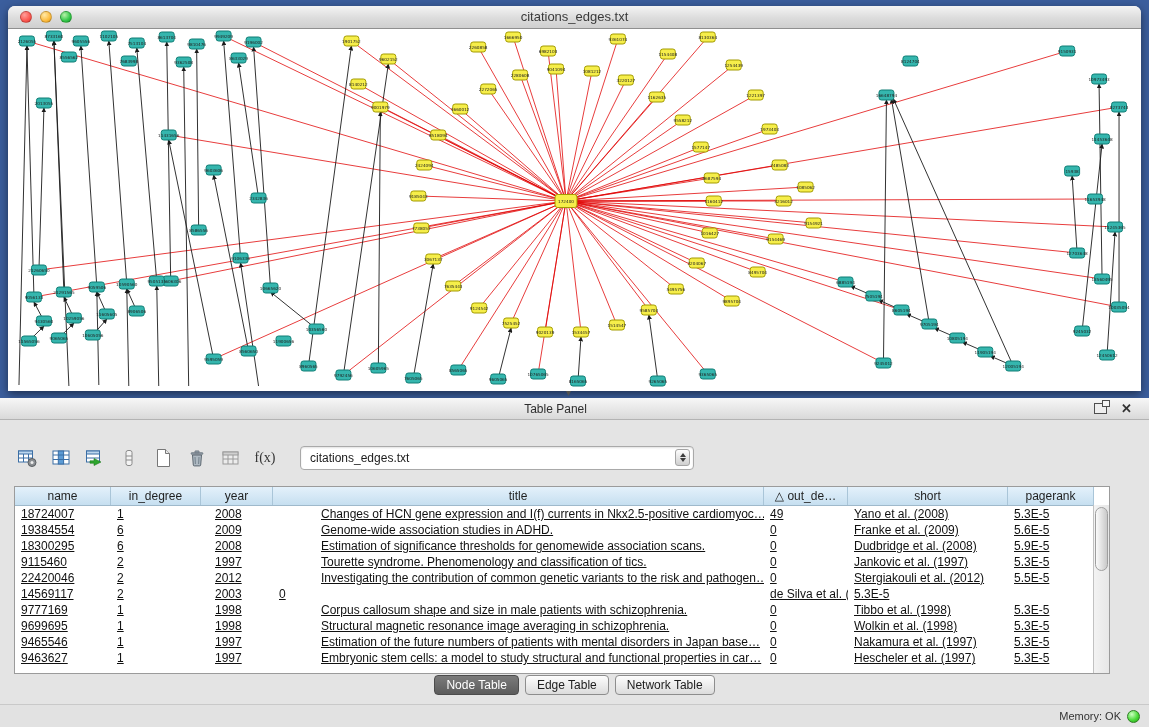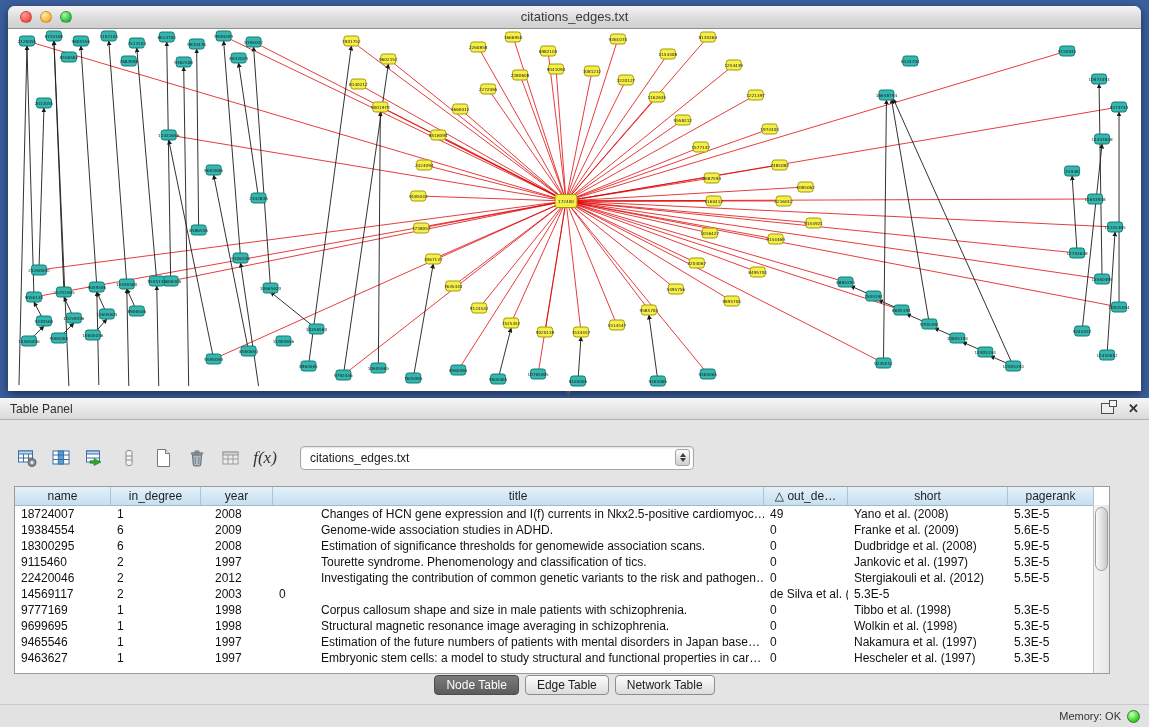--- a/index.html
+++ b/index.html
@@ -30,32 +30,32 @@
   #graph line.re{stroke:#e00000;stroke-width:.85;opacity:.9;}
   #graph line.be{stroke:#1b1b1b;stroke-width:.9;}
   #graph rect.ny{fill:#f6ee4a;stroke:#a39b00;stroke-width:1;}
   #graph rect.nt{fill:#35b6ae;stroke:#0e7d74;stroke-width:1;}
   #graph text{font-family:"DejaVu Sans",sans-serif;font-size:4.2px;fill:#222;text-anchor:middle;}
   .divider-arrow{position:absolute;left:566px;top:388px;font-size:10px;color:#52524f;line-height:10px;}
 
   
   .table-panel{position:absolute;left:0;top:398px;width:1149px;height:329px;background:#e4e4e4;}
   .panel-header{
-    height:21px;display:flex;align-items:center;padding:0 10px;
-    background:linear-gradient(#f7f7f7,#d9d9d9);border-bottom:1px solid #b3b3b3;
+    height:21px;display:flex;align-items:center;padding:0 17px;
+    background:linear-gradient(#f7f7f7,#d9d9d9);border-bottom:1px solid #b3b3b3;text-align:center;
   }
   .panel-title{font-size:12px;color:#2e2e2e;flex:1;}
   .float-btn{width:11px;height:9px;border:1px solid #4e4e4e;position:relative;margin-right:14px;background:#eee;}
   .float-btn::after{content:"";position:absolute;right:-4px;top:-4px;width:6px;height:5px;border:1px solid #4e4e4e;background:#f6f6f6;}
   .close-btn{font-size:13px;font-weight:bold;color:#333;cursor:default;line-height:13px;}
 
   .toolbar{position:absolute;left:14px;top:46px;height:28px;display:flex;align-items:center;gap:8px;}
   .tool-btn{width:26px;height:24px;display:flex;align-items:center;justify-content:center;border-radius:3px;}
   .tool-btn svg{width:20px;height:20px;}
-  .fx-label{font-family:"Liberation Serif",serif;font-style:italic;font-size:17px;color:#333;}
+  .fx-label{font-family:"Liberation Serif",serif;font-size:14px;color:#333;}
   .combo{
     position:relative;width:392px;height:22px;margin-left:14px;background:#fff;
     border:1px solid #a9a9a9;border-radius:4px;box-shadow:inset 0 1px 2px rgba(0,0,0,.12);
   }
   .combo-text{position:absolute;left:9px;top:0;line-height:22px;font-size:12px;color:#1c1c1c;}
   .combo-arrows{
     position:absolute;right:3px;top:2px;width:15px;height:17px;border-radius:3px;
     background:linear-gradient(#fdfdfd,#cfcfcf);border:1px solid #a5a5a5;box-sizing:border-box;
     display:flex;flex-direction:column;align-items:center;justify-content:center;gap:1px;
   }
@@ -70,21 +70,21 @@
   .thead,.tr{display:grid;grid-template-columns:96px 90px 72px 1fr 84px 160px 86px;}
   .thead{
     width:calc(100% - 15px);height:18px;
     background:linear-gradient(#e4f1fb,#c6dff0);border-bottom:1px solid #9fb9cb;
   }
   .th{
     font-size:12px;color:#1f1f1f;text-align:center;line-height:18px;
     border-right:1px solid #a9c5d8;overflow:hidden;white-space:nowrap;
   }
   .tbody{width:calc(100% - 15px);}
-  .tr{height:16px;line-height:16px;font-size:12px;color:#111;}
+  .tr{height:16px;line-height:16px;font-size:12px;color:#111;text-decoration:underline;}
   .td{padding:0 6px;overflow:hidden;white-space:nowrap;}
   .td.c2{padding-left:14px;}
   .td.c3{padding-left:8px;margin-left:40px;}
   .td.c5{text-align:left;}
   .vscroll{
     position:absolute;right:0;top:18px;bottom:0;width:15px;
     background:linear-gradient(90deg,#f3f3f3,#e7e7e7);border-left:1px solid #c2c2c2;
   }
   .vthumb{margin:2px 1px;height:62px;border:1px solid #9e9e9e;border-radius:7px;
     background:linear-gradient(90deg,#fbfbfb,#c9c9c9);}

